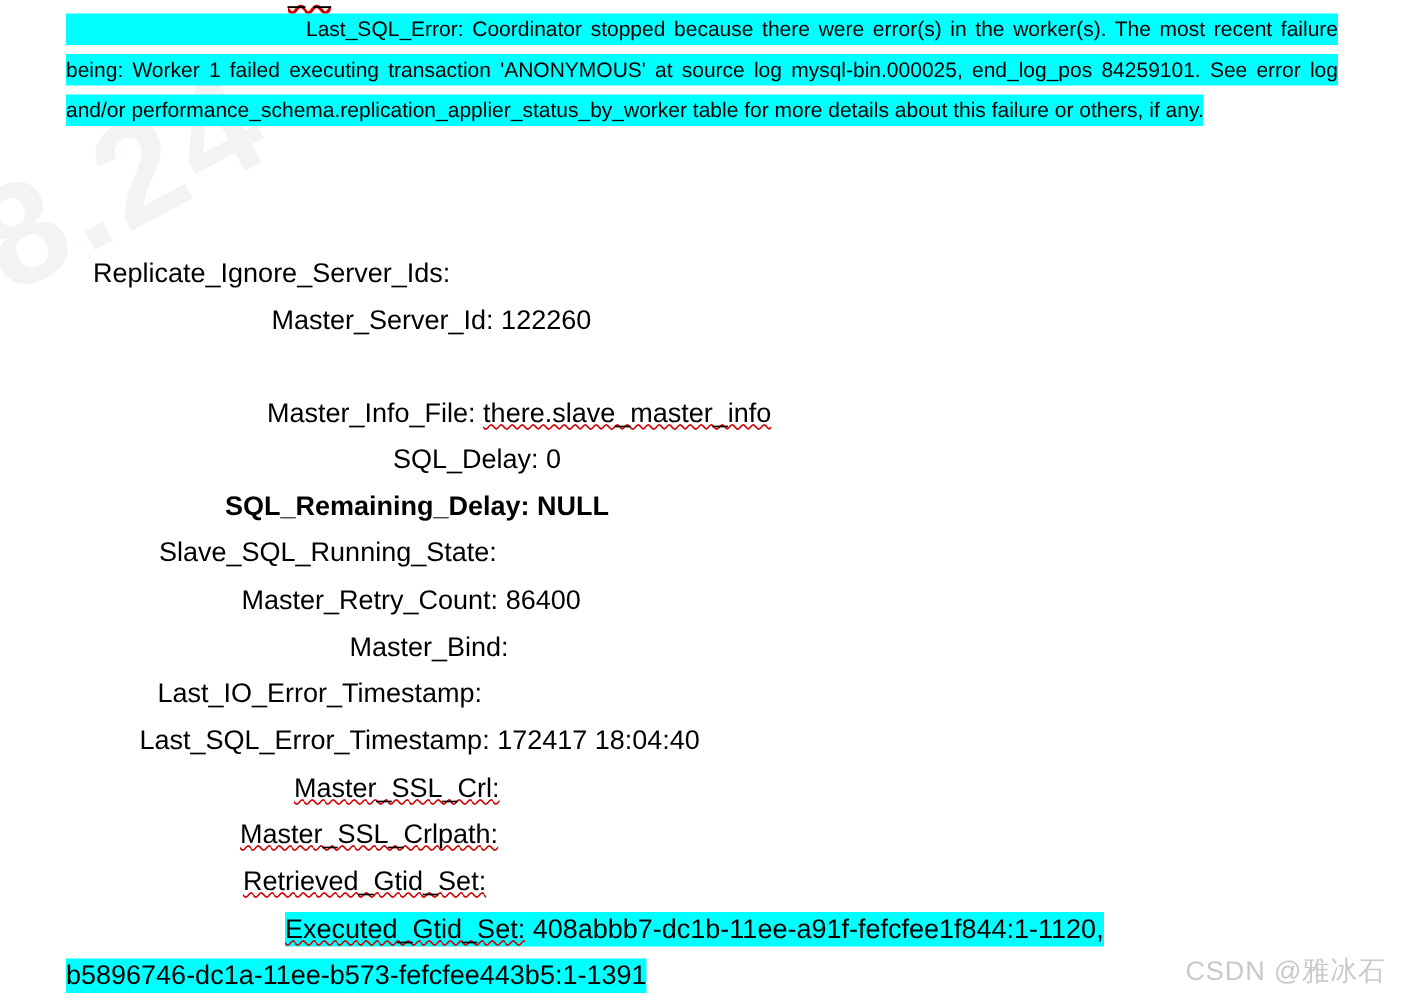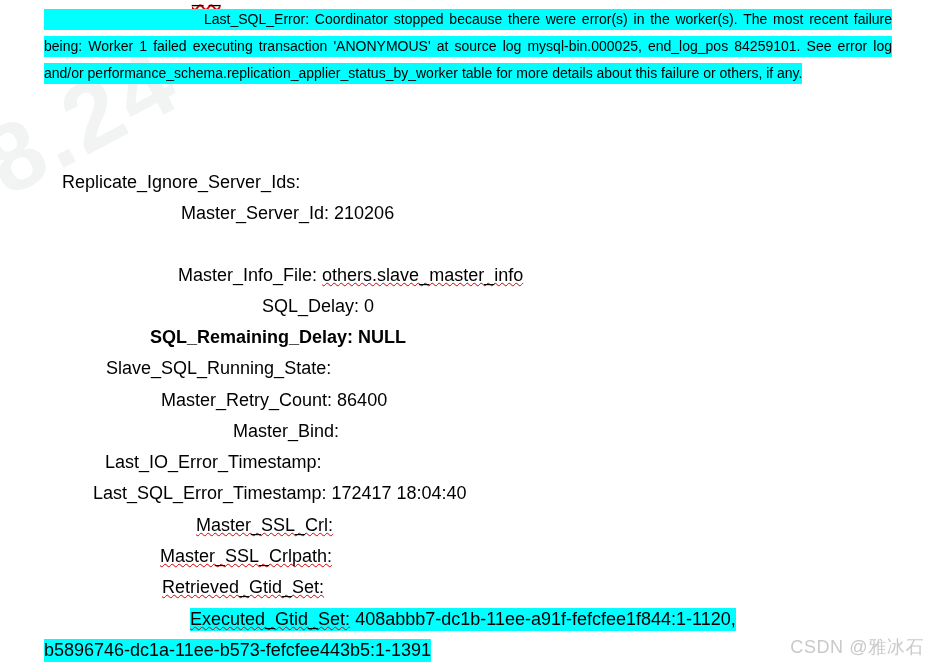--- a/index.html
+++ b/index.html
@@ -142,27 +142,27 @@
     </span>
   </div>
 
   <div class="kv" style="left:62px;  top:168px;">
     <span class="k">Replicate_Ignore_Server_Ids:</span>
     <span class="v"></span>
   </div>
 
   <div class="kv" style="left:181px; top:199px;">
     <span class="k">Master_Server_Id:</span>
-    <span class="v">210206</span>
+    <span class="v">122260</span>
   </div>
 
 
   <div class="kv" style="left:178px; top:261px;">
     <span class="k">Master_Info_File:</span>
-    <span class="v misspell">others.slave_master_info</span>
+    <span class="v misspell">there.slave_master_info</span>
   </div>
 
   <div class="kv" style="left:262px; top:292px;">
     <span class="k">SQL_Delay:</span>
     <span class="v">0</span>
   </div>
 
   <div class="kv" style="left:150px; top:323px;font-weight:bold;">
     <span class="k">SQL_Remaining_Delay:</span>
     <span class="v">NULL</span>

